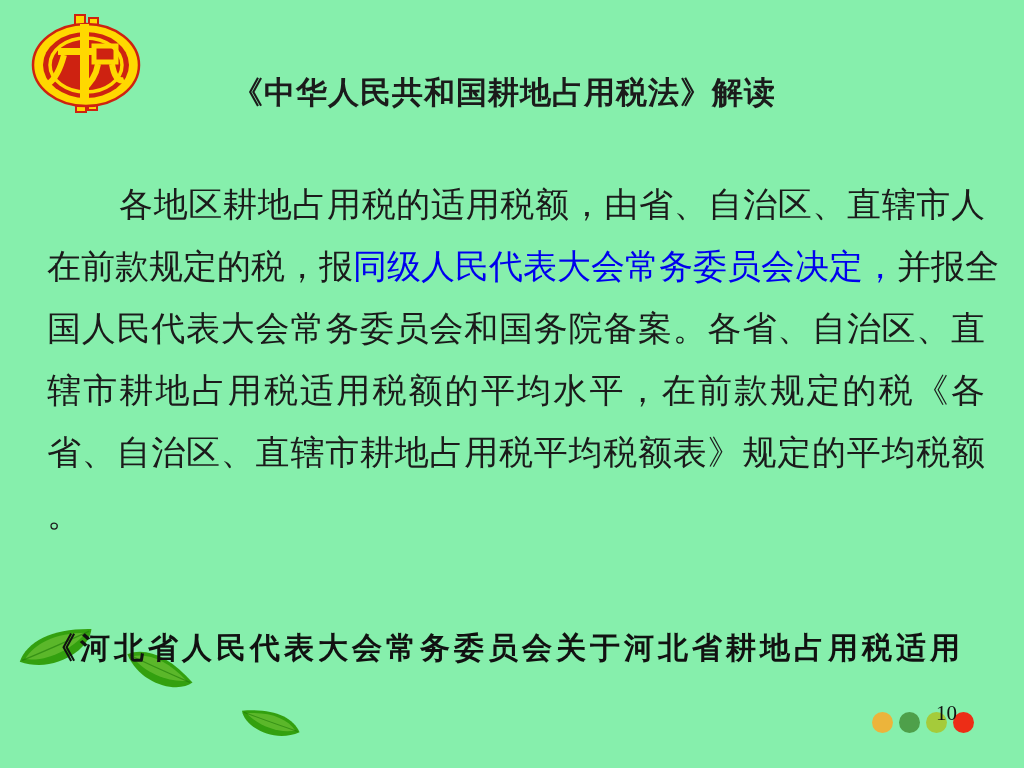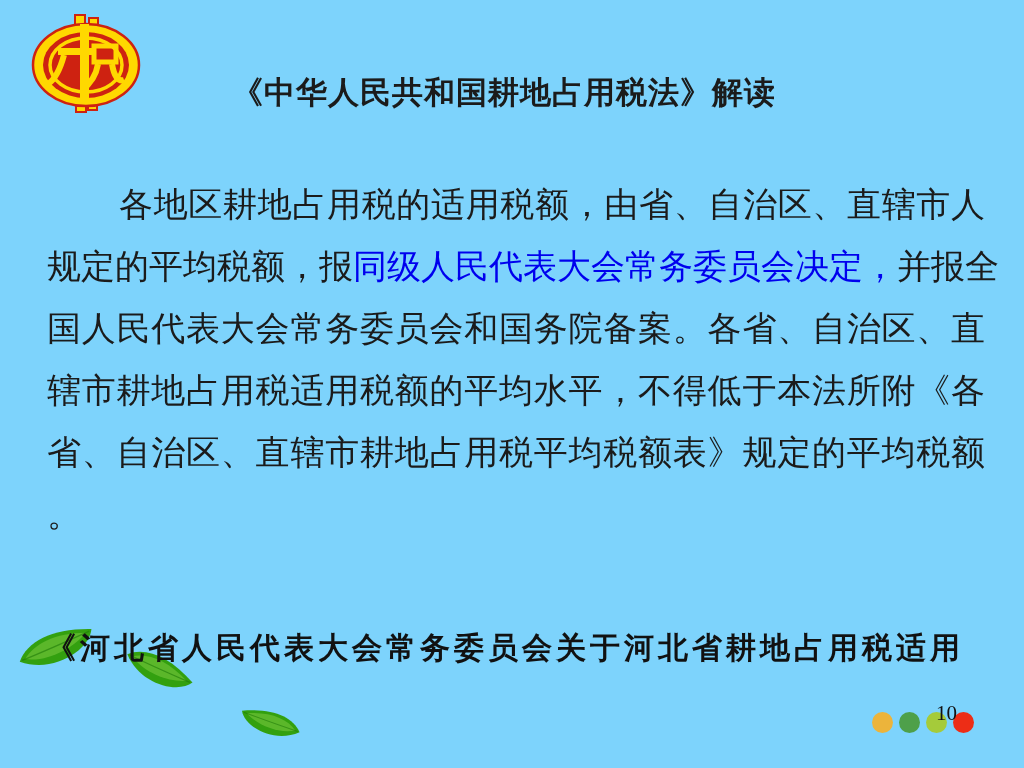--- a/index.html
+++ b/index.html
@@ -1,21 +1,21 @@
 <!DOCTYPE html>
 <html><head>
 <meta charset="utf-8">
 <style>
   * { margin: 0; padding: 0; box-sizing: border-box; }
   html, body { background: #ffffff; }
   .slide {
     position: relative;
     width: 1024px;
     height: 768px;
-    background: #7dd3fc;
+    background: #86efac;
     overflow: hidden;
     font-family: "Liberation Sans", sans-serif;
     color: #1b1b1b;
   }
   .logo {
     position: absolute;
     left: 30px;
     top: 12px;
     width: 112px;
     height: 102px;
@@ -109,23 +109,23 @@
     <path d="M34,43 C30,58 24,68 18,72" stroke="#FFD800" stroke-width="6" fill="none"></path>
     <rect x="64" y="34" width="22" height="16" fill="none" stroke="#FFD800" stroke-width="5"></rect>
     <path d="M68,52 C66,64 60,72 52,78" stroke="#FFD800" stroke-width="6" fill="none"></path>
     <path d="M82,52 C84,64 88,70 94,68" stroke="#FFD800" stroke-width="6" fill="none"></path>
   </svg>
 
   <div class="title">《中华人民共和国耕地占用税法》解读</div>
 
   <div class="body-par">
     <div class="bline indent">各地区耕地占用税的适用税额，由省、自治区、直辖市人</div>
-    <div class="bline"><span>规定的平均税额，报</span><span class="blue">同级人民代表大会常务委员会决定，</span><span>并报全</span></div>
+    <div class="bline"><span>在前款规定的税，报</span><span class="blue">同级人民代表大会常务委员会决定，</span><span>并报全</span></div>
     <div class="bline">国人民代表大会常务委员会和国务院备案。各省、自治区、直</div>
-    <div class="bline">辖市耕地占用税适用税额的平均水平，不得低于本法所附《各</div>
+    <div class="bline">辖市耕地占用税适用税额的平均水平，在前款规定的税《各</div>
     <div class="bline">省、自治区、直辖市耕地占用税平均税额表》规定的平均税额</div>
     <div class="bline last">。</div>
   </div>
 
   <svg class="leaf leaf1" viewBox="0 0 100 56" aria-hidden="true">
     <path d="M3,33 C16,10 50,0 96,9 C90,33 42,55 3,33 Z" fill="#33A00F"></path>
     <path d="M10,31 C24,14 52,6 88,12 C74,26 38,40 10,31 Z" fill="#7CCB42" opacity="0.55"></path>
     <path d="M6,32 C34,26 66,18 93,11" stroke="#1E7A08" stroke-width="1.6" fill="none" opacity="0.6"></path>
   </svg>
   <svg class="leaf leaf2" viewBox="0 0 100 56" aria-hidden="true">

